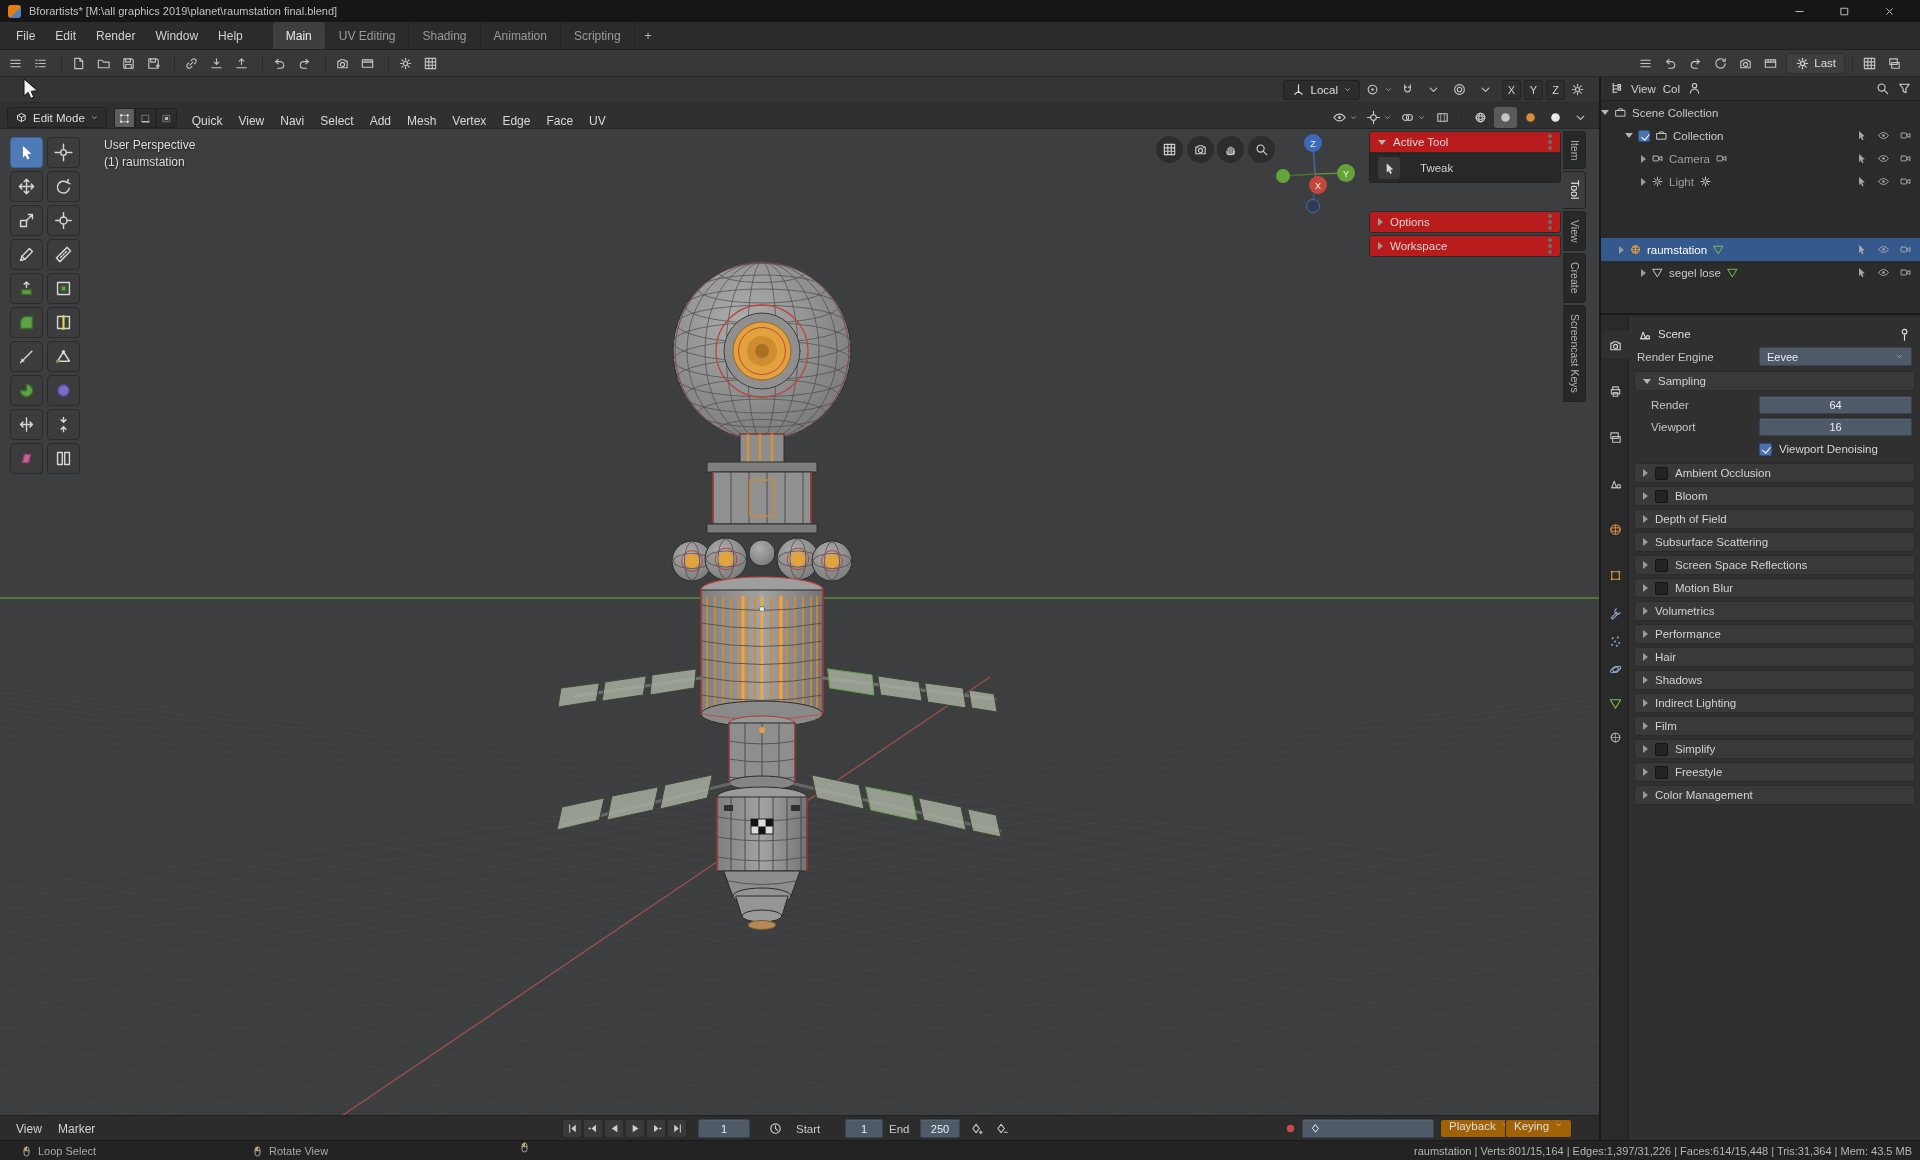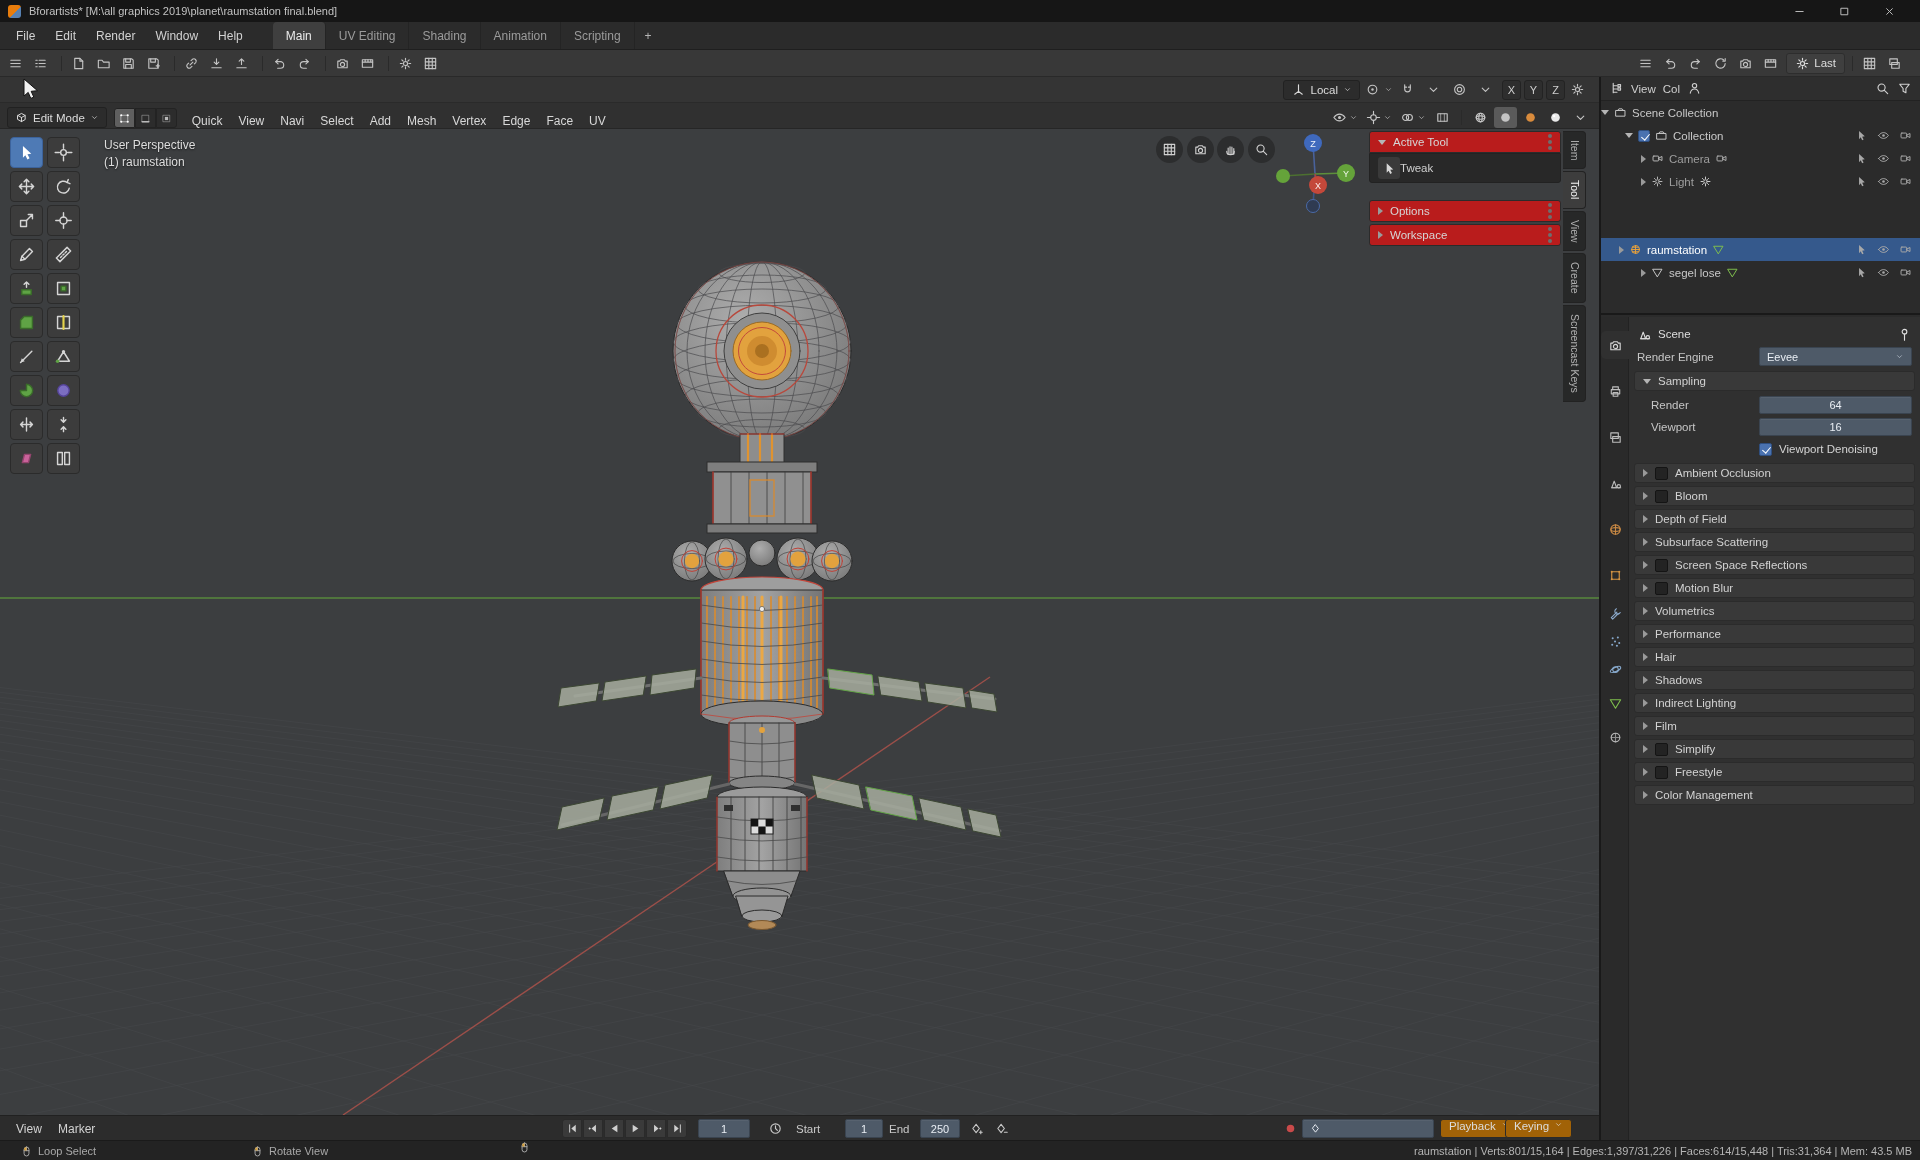--- a/index.html
+++ b/index.html
@@ -67,21 +67,21 @@
   #viewport{left:0;top:129px;width:1599px;height:986px;background:#3c3e40;overflow:hidden;}
   #vpsvg{position:absolute;left:0;top:0;}
   .vp-overlay{position:absolute;left:104px;top:8px;color:#dedede;font-size:12px;text-shadow:0 1px 2px rgba(0,0,0,.6);line-height:17px;}
   #toolshelf{position:absolute;left:10px;top:8px;width:72px;display:grid;grid-template-columns:33px 33px;gap:3px 4px;}
   .tool{width:33px;height:31px;background:#3c3c3ce6;border:1px solid #2b2b2b;border-radius:4px;display:flex;align-items:center;justify-content:center;color:#d5d5d5;}
   .tool.active{background:#4e7ab5;border-color:#3c639c;color:#fff;}
   .gizbtn{position:absolute;top:7px;width:27px;height:27px;border-radius:50%;background:rgba(36,36,36,.66);display:flex;align-items:center;justify-content:center;color:#d0d0d0;}
   #npanel{position:absolute;left:1369px;top:2px;width:192px;font-size:11.5px;}
   .np-sec{display:flex;align-items:center;gap:7px;height:22px;background:#b91c1c;border:1px solid #2b2b2b;border-radius:3px;padding:0 8px;color:#d6d6d6;margin-bottom:2px;}
   .np-sec.open{border-radius:3px 3px 0 0;margin-bottom:0;}
-  .np-tool{display:flex;align-items:center;gap:0;height:30px;background:#282828;border:1px solid #222;border-radius:0 0 3px 3px;padding:0 8px;color:#cfcfcf;margin-bottom:17px;}
+  .np-tool{display:flex;align-items:center;gap:20px;height:30px;background:#282828;border:1px solid #222;border-radius:0 0 3px 3px;padding:0 8px;color:#cfcfcf;margin-bottom:28px;}
   .np-ticon{width:22px;height:22px;background:#3a3a3a;border-radius:3px;display:flex;align-items:center;justify-content:center;color:#d8d8d8;}
   .grip{margin-left:auto;width:4px;height:4px;border-radius:50%;background:#6e6e6e;box-shadow:0 -6px 0 #6e6e6e,0 6px 0 #6e6e6e;flex:none;}
   #nptabs{position:absolute;left:1563px;top:2px;width:23px;display:flex;flex-direction:column;gap:2px;}
   .nptab{writing-mode:vertical-rl;padding:8px 4px;font-size:10.5px;color:#b0b0b0;background:rgba(38,38,38,.92);border-radius:0 4px 4px 0;border:1px solid #222;border-left:none;}
   .nptab.active{background:#3d3d3d;color:#f2f2f2;}
 
   
   #rightcol{left:1599px;top:77px;width:321px;height:1063px;background:#2b2b2b;border-left:2px solid #191919;}
   #outliner{position:absolute;left:0;top:0;width:100%;height:238px;background:#2b2b2b;border-bottom:2px solid #191919;}
   #outheader{display:flex;align-items:center;height:24px;background:#2e2e2e;border-bottom:1px solid #222;padding:0 8px;gap:7px;color:#cfcfcf;font-size:11.5px;}

